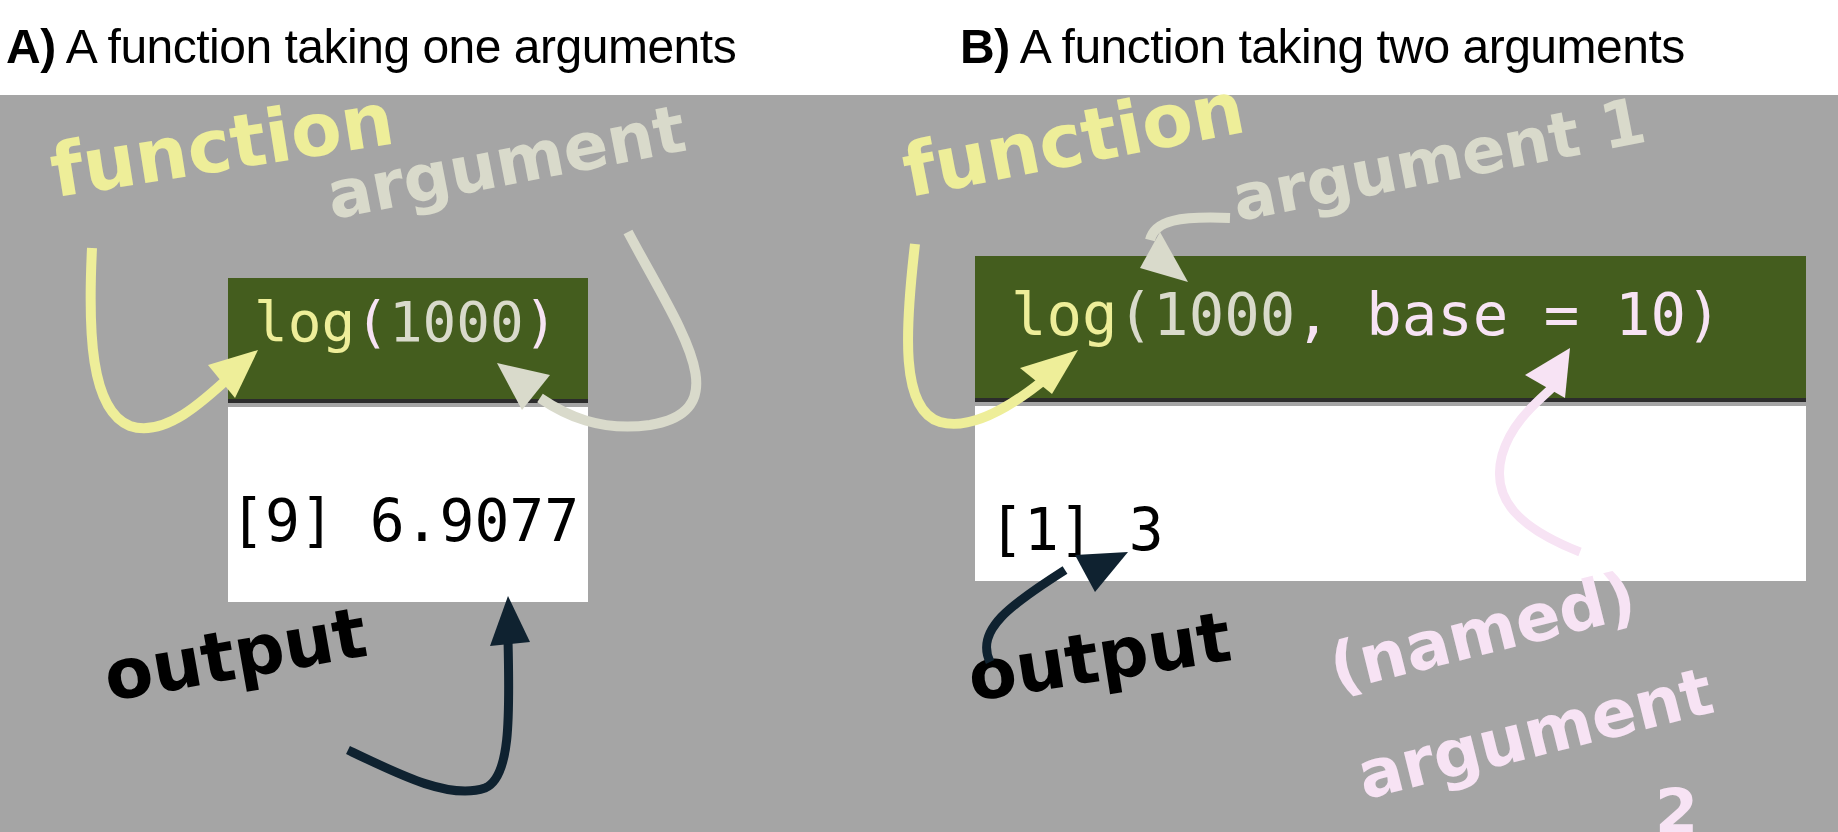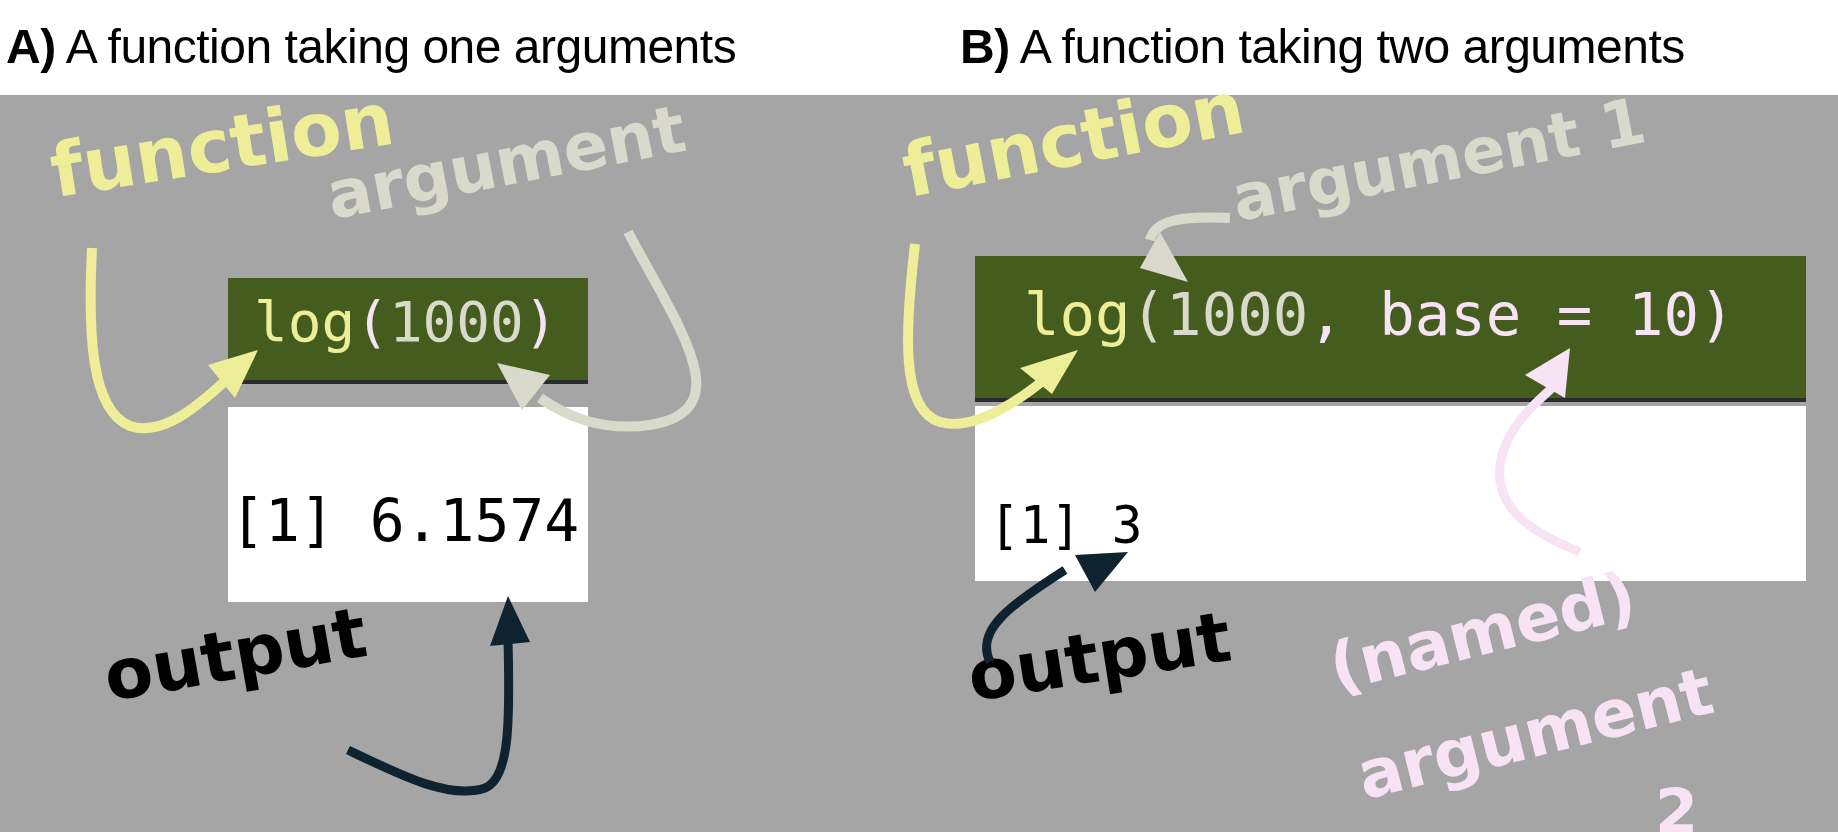--- a/index.html
+++ b/index.html
@@ -35,26 +35,26 @@
     font-family: "DejaVu Sans Mono", monospace;
     color: #000;
     white-space: nowrap;
   }
   .c-fn { color: #eeee99; }
   .c-paren { color: #f7e3f4; }
   .c-arg1 { color: #d9dacb; }
   .c-named { color: #f7e3f4; }
 
   #box-a { left: 228px; top: 278px; width: 360px; height: 324px; }
-  #box-a .code-in { height: 106px; font-size: 56px; line-height: 88px; padding-left: 26px; box-sizing: border-box; }
+  #box-a .code-in { height: 125px; font-size: 56px; line-height: 88px; padding-left: 26px; box-sizing: border-box; }
   #box-a .code-out { top: 129px; font-size: 58px; padding-top: 80px; padding-left: 2px; box-sizing: border-box; }
 
   #box-b { left: 975px; top: 256px; width: 831px; height: 325px; }
-  #box-b .code-in { height: 146px; font-size: 59px; line-height: 118px; padding-left: 49px; box-sizing: border-box; }
-  #box-b .code-out { top: 150px; font-size: 51px; padding-top: 90px; padding-left: 14px; box-sizing: border-box; }
+  #box-b .code-in { height: 146px; font-size: 59px; line-height: 118px; padding-left: 36px; box-sizing: border-box; }
+  #box-b .code-out { top: 150px; font-size: 58px; padding-top: 90px; padding-left: 14px; box-sizing: border-box; }
 
   .hand {
     position: absolute; white-space: nowrap;
     font-family: "DejaVu Sans", sans-serif; font-weight: bold;
     transform-origin: left bottom;
   }
   svg.overlay { position: absolute; left: 0; top: 0; pointer-events: none; }
 </style>
 </head>
 <body>
@@ -65,21 +65,21 @@
 </div>
 <div id="title-b" class="panel-title">
   <b>B)</b>
   <span>A function taking two arguments</span>
 </div>
 
 <div class="gray"></div>
 
 <div id="box-a" class="codebox">
   <div class="code-in"><span class="c-fn">log</span><span class="c-paren">(</span><span class="c-arg1">1000</span><span class="c-paren">)</span></div>
-  <div class="code-out">[1] 6.1574</div>
+  <div class="code-out">[9] 6.9077</div>
 </div>
 
 <div id="box-b" class="codebox">
   <div class="code-in"><span class="c-fn">log</span><span class="c-arg1">(</span><span class="c-arg1">1000</span><span class="c-named">, </span><span class="c-named">base = 10</span><span class="c-named">)</span></div>
   <div class="code-out">[1] 3</div>
 </div>
 
 <div class="hand" style="left:58px; top:128px; font-size:74px; color:#eeee99; transform:rotate(-9deg);">function</div>
 <div class="hand" style="left:335px; top:158px; font-size:66px; color:#d9dacb; transform:rotate(-11deg);">argument</div>
 <div class="hand" style="left:112px; top:636px; font-size:70px; color:#000; transform:rotate(-10deg);">output</div>

